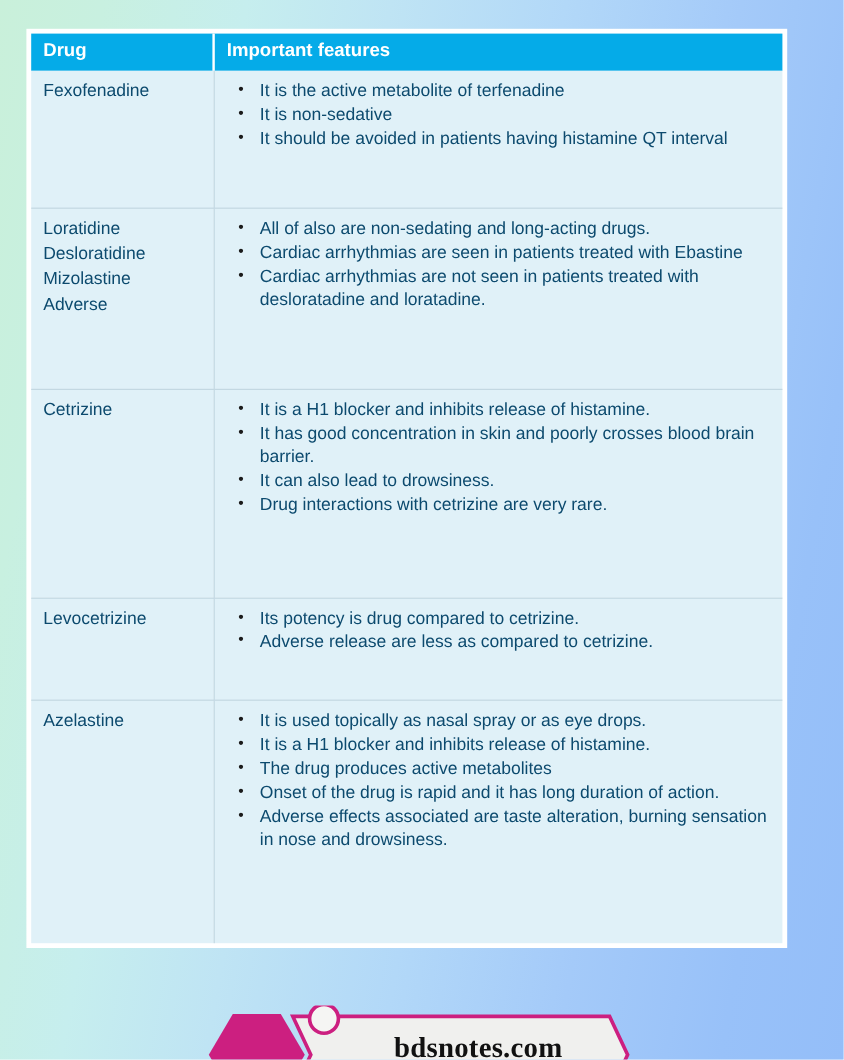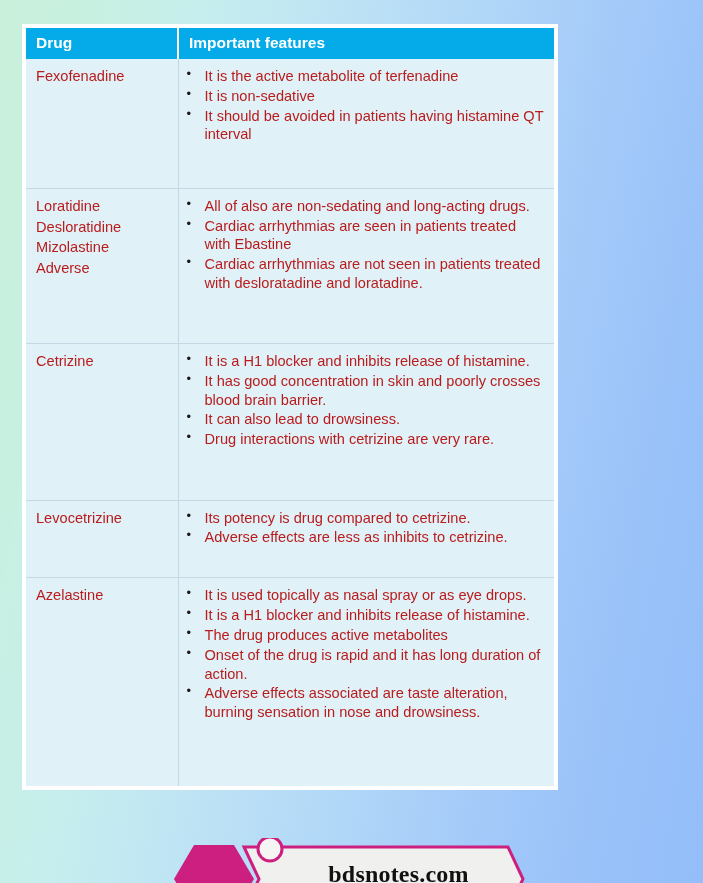--- a/index.html
+++ b/index.html
@@ -22,21 +22,21 @@
         #98c1f9 88%,
         #94bef9 100%);
     position: relative;
   }
 
   
   #table-card {
     position: absolute;
     left: 22px;
     top: 24px;
-    width: 536px;
+    width: 634px;
     height: 766px;
     background: #ffffff;
     box-sizing: border-box;
     padding: 4px;
   }
 
   table.drug-table {
     width: 100%;
     height: 100%;
     border-collapse: collapse;
@@ -56,39 +56,39 @@
     box-sizing: border-box;
     border-right: 2px solid #ffffff;
     vertical-align: middle;
   }
   thead th:last-child { border-right: none; margin-left: 40px; }
   thead th.col-drug { width: 152px; }
 
   
   tbody td {
     background: #e0f1f8;
-    color: #b91c1c;
+    color: #0c4a6e;
     font-size: 14.6px;
     vertical-align: top;
     border-bottom: 1px solid #c3d8e2;
     padding: 8px 6px 9px 10px;
     box-sizing: border-box;
     line-height: 1.29;
   }
   tbody tr:last-child td { border-bottom: none; }
 
   td.drug-name {
     width: 152px;
     border-right: 1px solid #c3d8e2;
     padding-left: 10px;
     white-space: nowrap;
   }
   td.drug-name .name-line { display: block; padding-bottom: 2px; }
 
-  td.features { padding-left: 4px; padding-right: 10px; }
+  td.features { padding-left: 16px; padding-right: 10px; }
 
   ul.feat-list {
     margin: 0;
     padding: 0;
     list-style: none;
   }
   ul.feat-list li {
     position: relative;
     padding-left: 22px;
     margin-bottom: 1px;
@@ -179,21 +179,21 @@
             </ul>
           </td>
         </tr>
         <tr>
           <td class="drug-name">
             <span class="name-line">Levocetrizine</span>
           </td>
           <td class="features">
             <ul class="feat-list">
               <li>Its potency is drug compared to cetrizine.</li>
-              <li>Adverse effects are less as inhibits to cetrizine.</li>
+              <li>Adverse release are less as compared to cetrizine.</li>
             </ul>
           </td>
         </tr>
         <tr>
           <td class="drug-name">
             <span class="name-line">Azelastine</span>
           </td>
           <td class="features">
             <ul class="feat-list">
               <li>It is used topically as nasal spray or as eye drops.</li>

